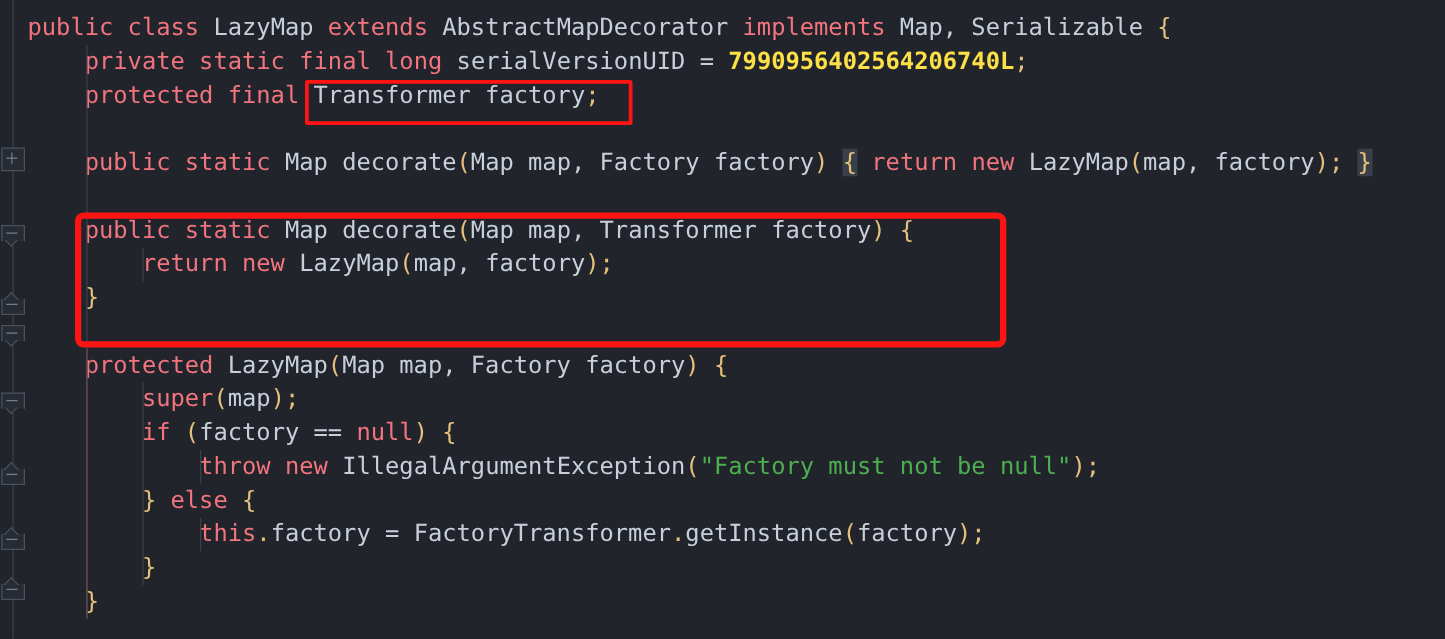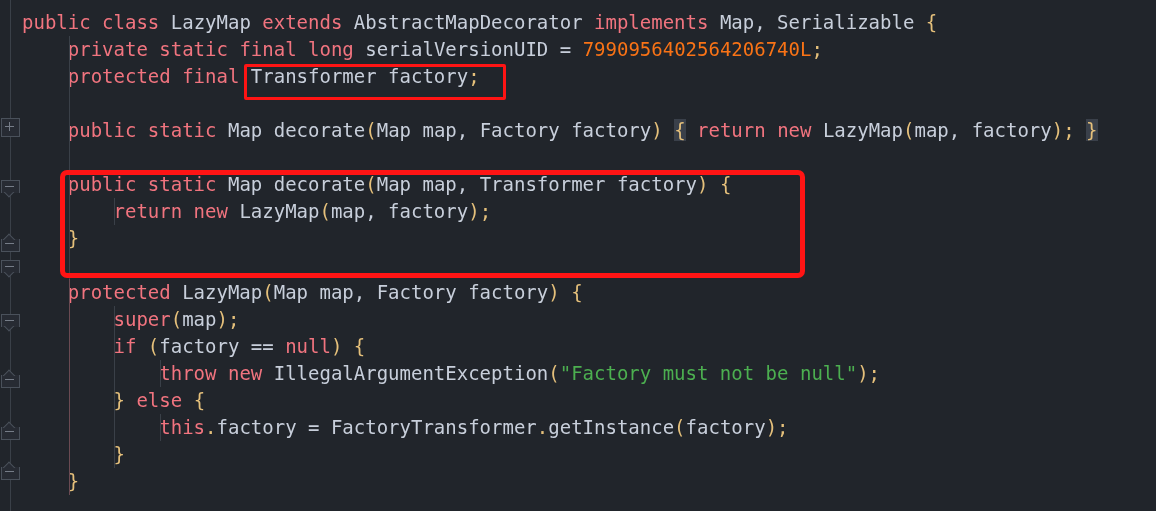--- a/index.html
+++ b/index.html
@@ -66,21 +66,21 @@
     white-space:pre;
     color:#c3cad6;
   }
   .line{
     position:absolute;left:0;height:27px;line-height:27px;
     white-space:pre;
   }
 
   .kw{color:#f1747f;}
   .id{color:#c8cfdb;}
-  .num{color:#f97316;}
+  .num{color:#fde047;font-weight:bold;}
   .str{color:#4caf50;}
   .br{color:#e5c07b;}
   .pn{color:#c8cfdb;}
   .op{color:#c8cfdb;}
   .match{background:#3a404a;}
 
   
   .guide{
     position:absolute;width:1px;background:#3a4048;
   }

